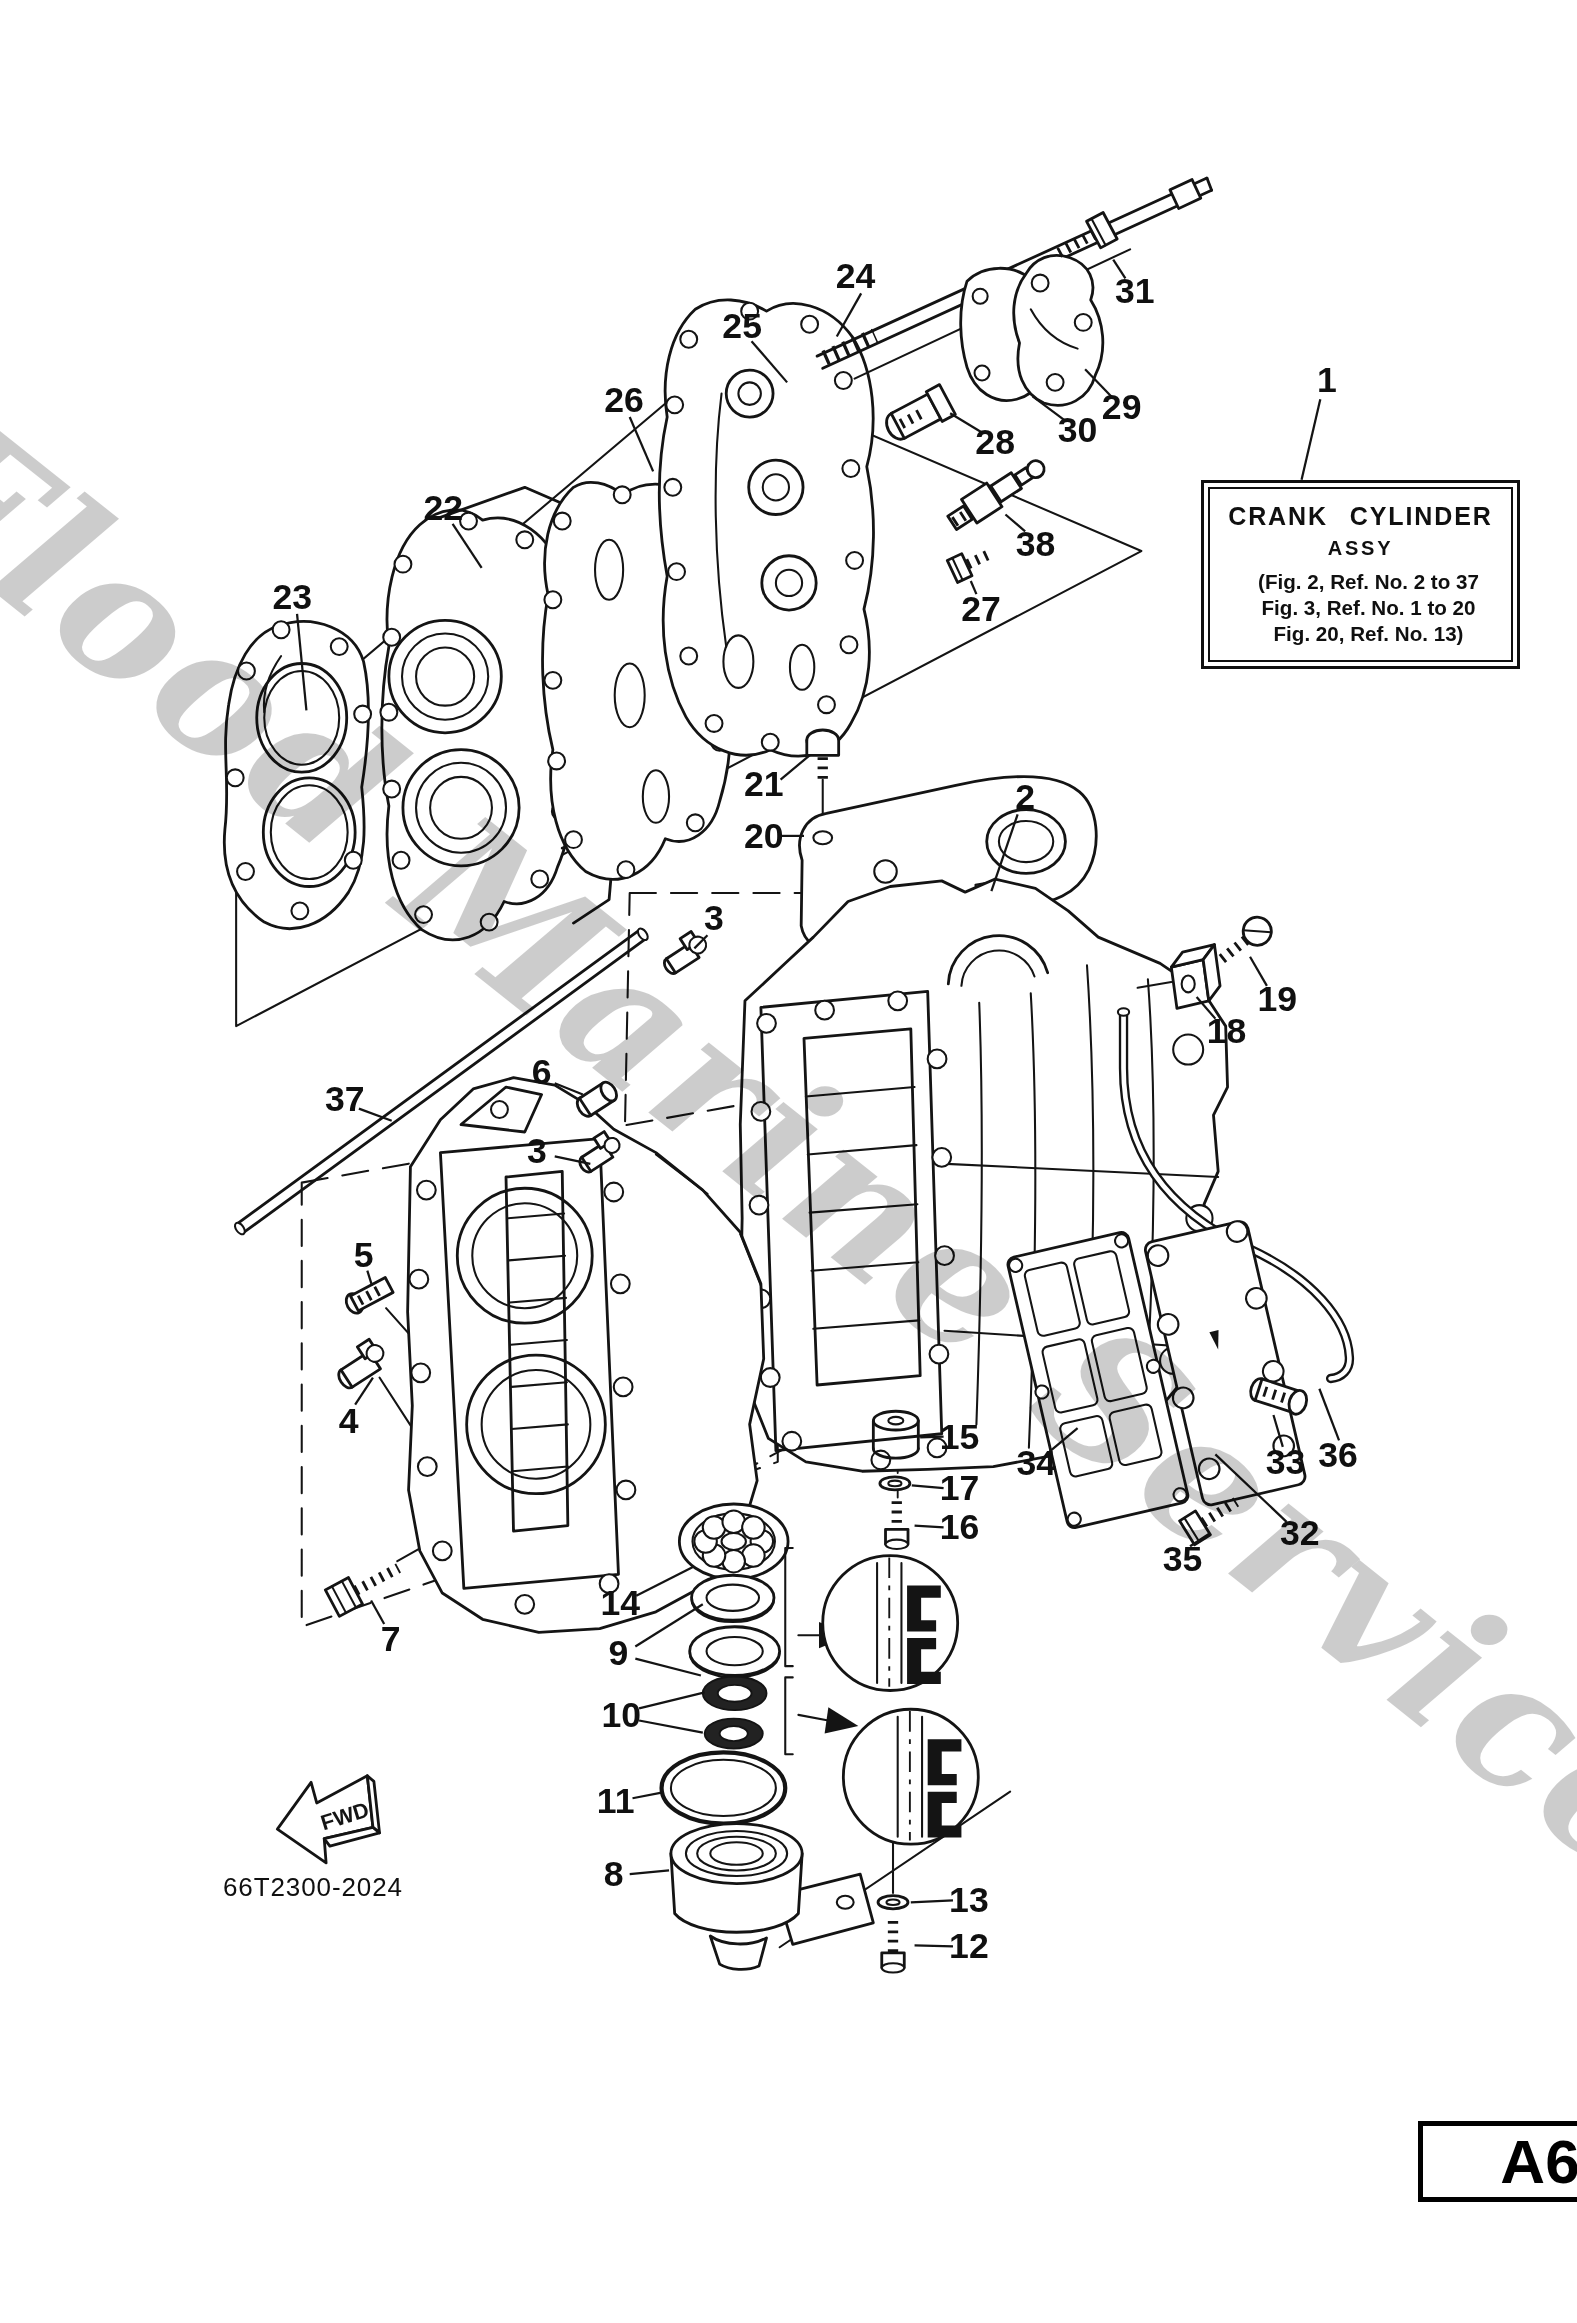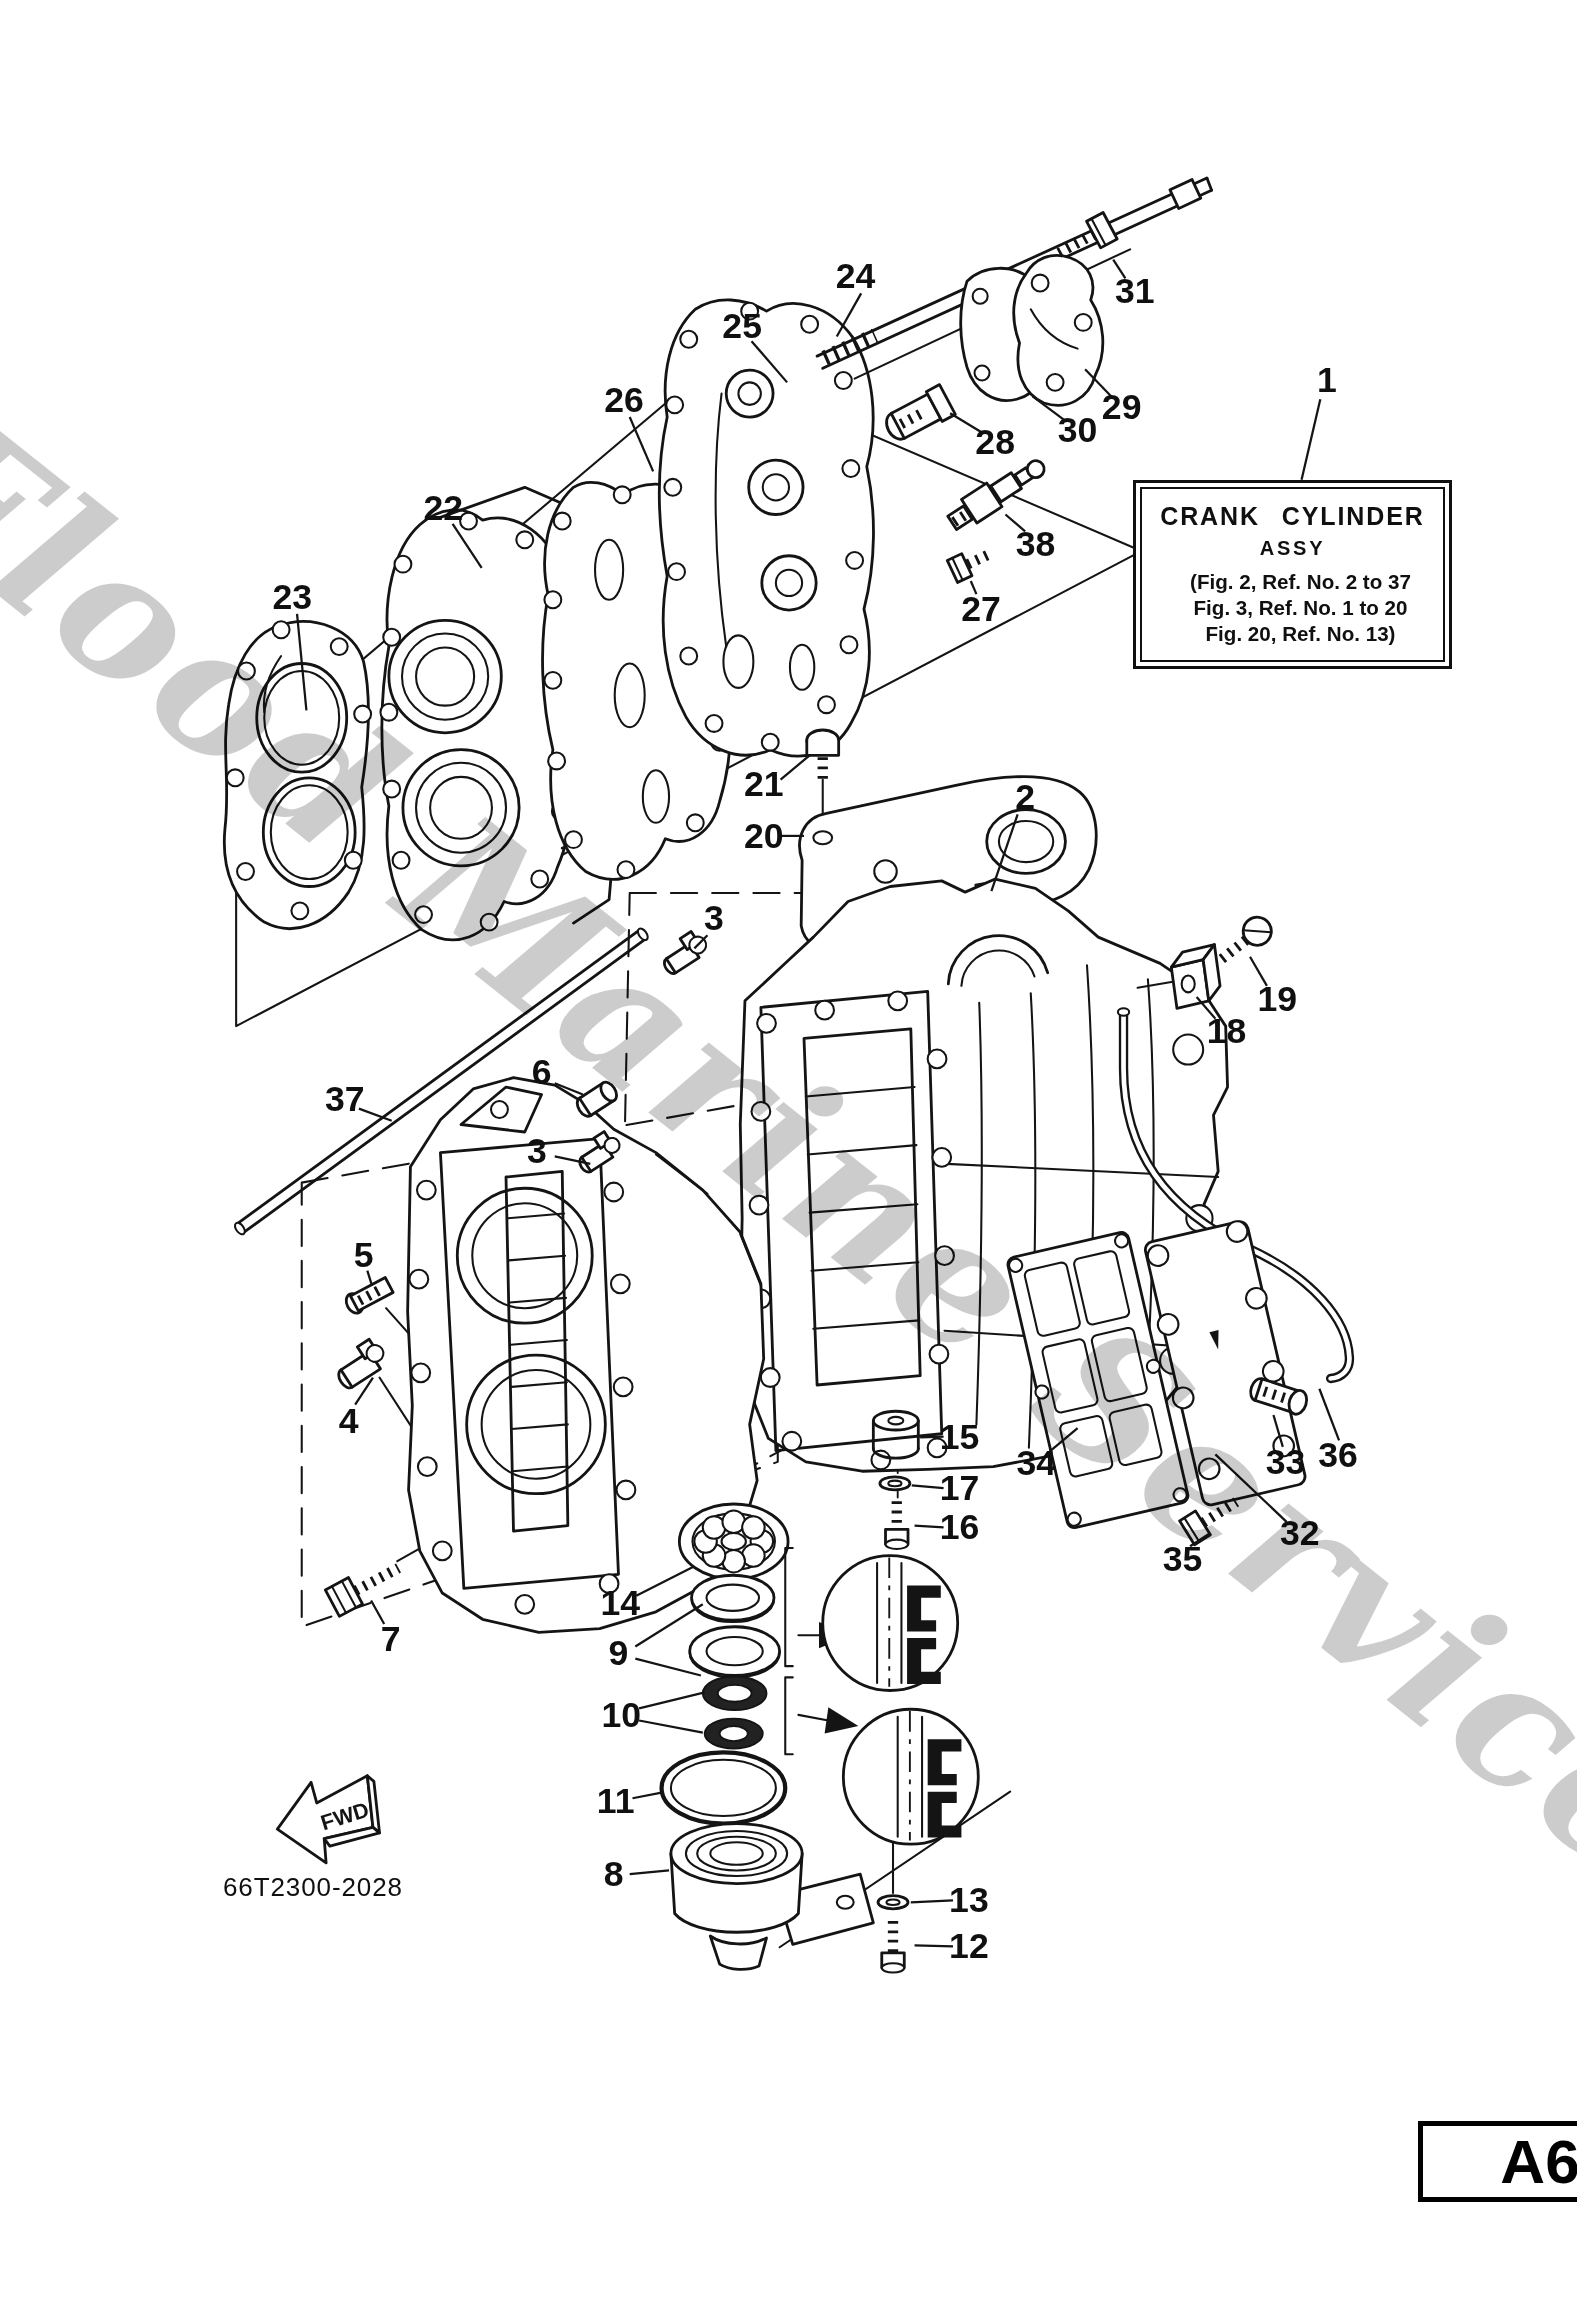--- a/index.html
+++ b/index.html
@@ -11,21 +11,21 @@
   .thin{stroke-width:2.2;}
   .thick{stroke-width:4.5;}
   .dash{stroke-dasharray:28 16;fill:none;}
   .axis{stroke-dasharray:22 8 5 8;stroke-width:2;fill:none;stroke:#141414;}
   .blk{fill:#141414;stroke:none;}
   .thr{stroke:#141414;stroke-width:16;stroke-dasharray:3.5 8;fill:none;}
   .thr2{stroke:#141414;stroke-width:11;stroke-dasharray:3 7;fill:none;}
   #leaders-layer polyline{fill:none;stroke:#141414;stroke-width:2.4;}
   #labels-layer text{font-family:"Liberation Sans",sans-serif;font-size:38px;font-weight:700;
         fill:#101010;text-anchor:middle;dominant-baseline:central;}
-  .titlebox{position:absolute;left:1133px;top:480px;width:319px;height:189px;box-sizing:border-box;
+  .titlebox{position:absolute;left:1201px;top:480px;width:319px;height:189px;box-sizing:border-box;
         border:3.7px solid #101010;background:#fff;padding:3.7px;z-index:3;}
   .titlebox-inner{box-sizing:border-box;border:2.8px solid #101010;width:100%;height:100%;
         display:flex;flex-direction:column;align-items:center;justify-content:center;color:#101010;}
   .tb-l1{font-size:25px;font-weight:700;word-spacing:13px;letter-spacing:1.9px;}
   .tb-l2{font-size:20px;font-weight:700;letter-spacing:2.8px;margin:5.6px 0 9.4px 0;}
   .tb-ref{font-size:20.6px;font-weight:700;line-height:26px;white-space:pre;margin-left:16px;}
   .drawno{position:absolute;left:223px;top:1872px;font-size:26px;letter-spacing:0.9px;color:#101010;z-index:3;}
   .pagecode{position:absolute;left:1418px;top:2121px;width:244px;height:81px;box-sizing:border-box;
         border:5.6px solid #000;background:#fff;display:flex;align-items:center;justify-content:center;
         font-size:62px;font-weight:700;color:#000;z-index:3;}
@@ -560,20 +560,20 @@
 <div class="titlebox">
   <div class="titlebox-inner">
     <div class="tb-l1">CRANK CYLINDER</div>
     <div class="tb-l2">ASSY</div>
     <div class="tb-ref">(Fig. 2, Ref. No. 2 to 37</div>
     <div class="tb-ref">Fig. 3, Ref. No. 1 to 20</div>
     <div class="tb-ref">Fig. 20, Ref. No. 13)</div>
   </div>
 </div>
 
-<div class="drawno">66T2300-2028</div>
+<div class="drawno">66T2300-2024</div>
 
 <div class="pagecode">A6</div>
 
 <div class="watermark">Flood Marine Services</div>
 
 </div>
 
 
 </body></html>

